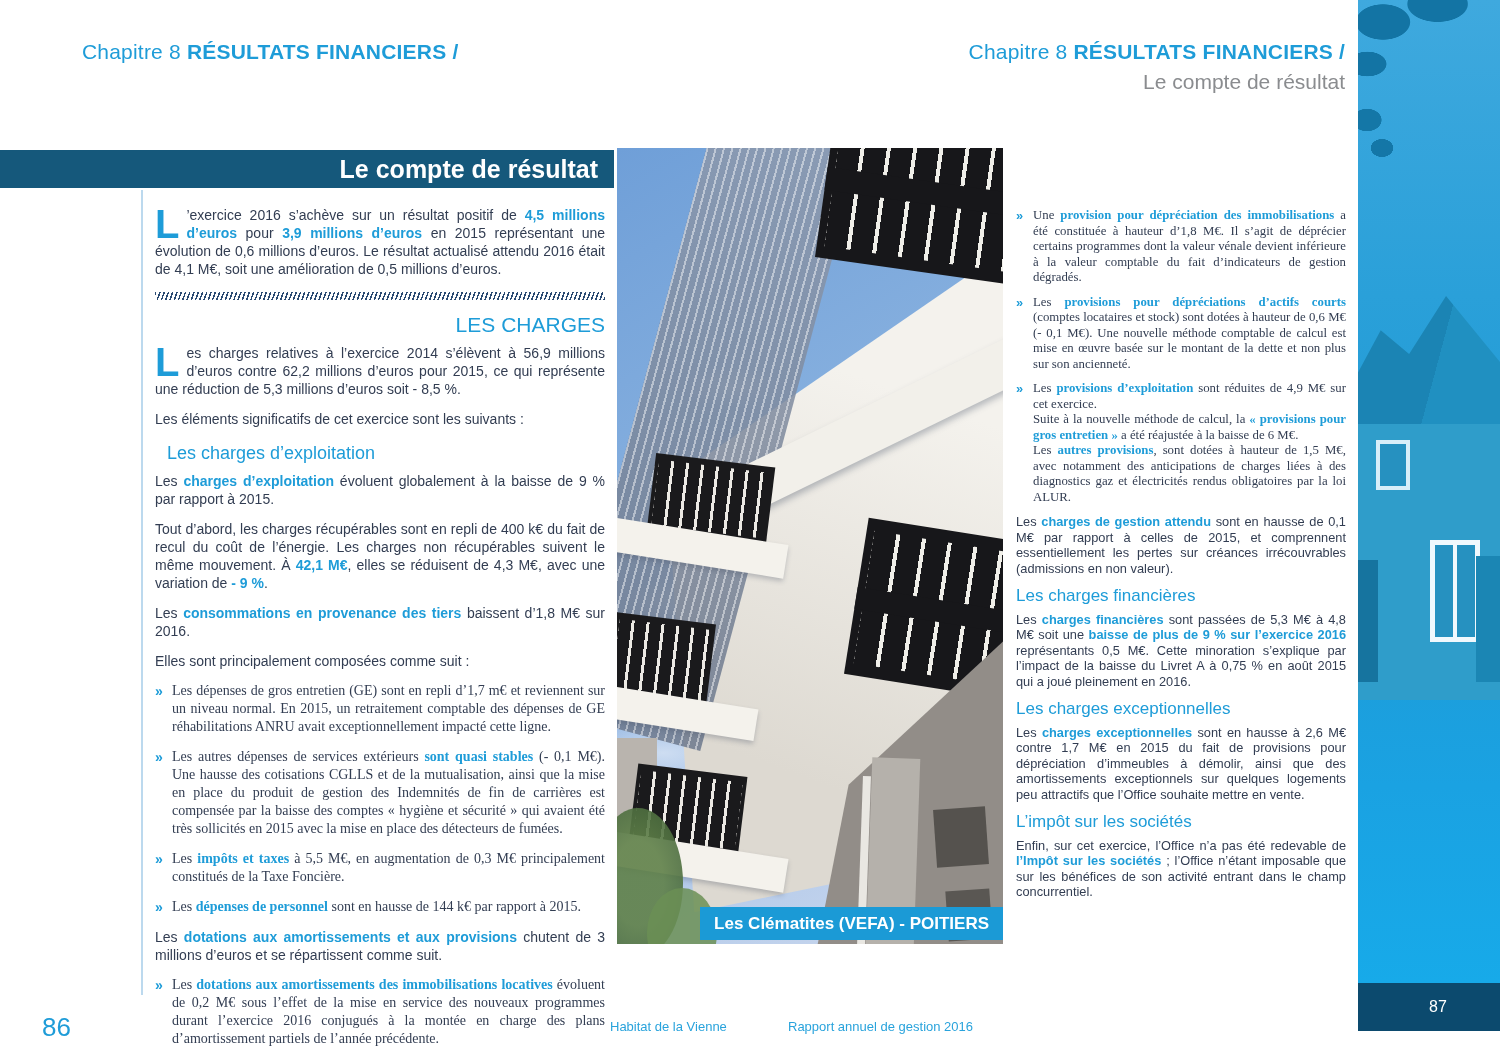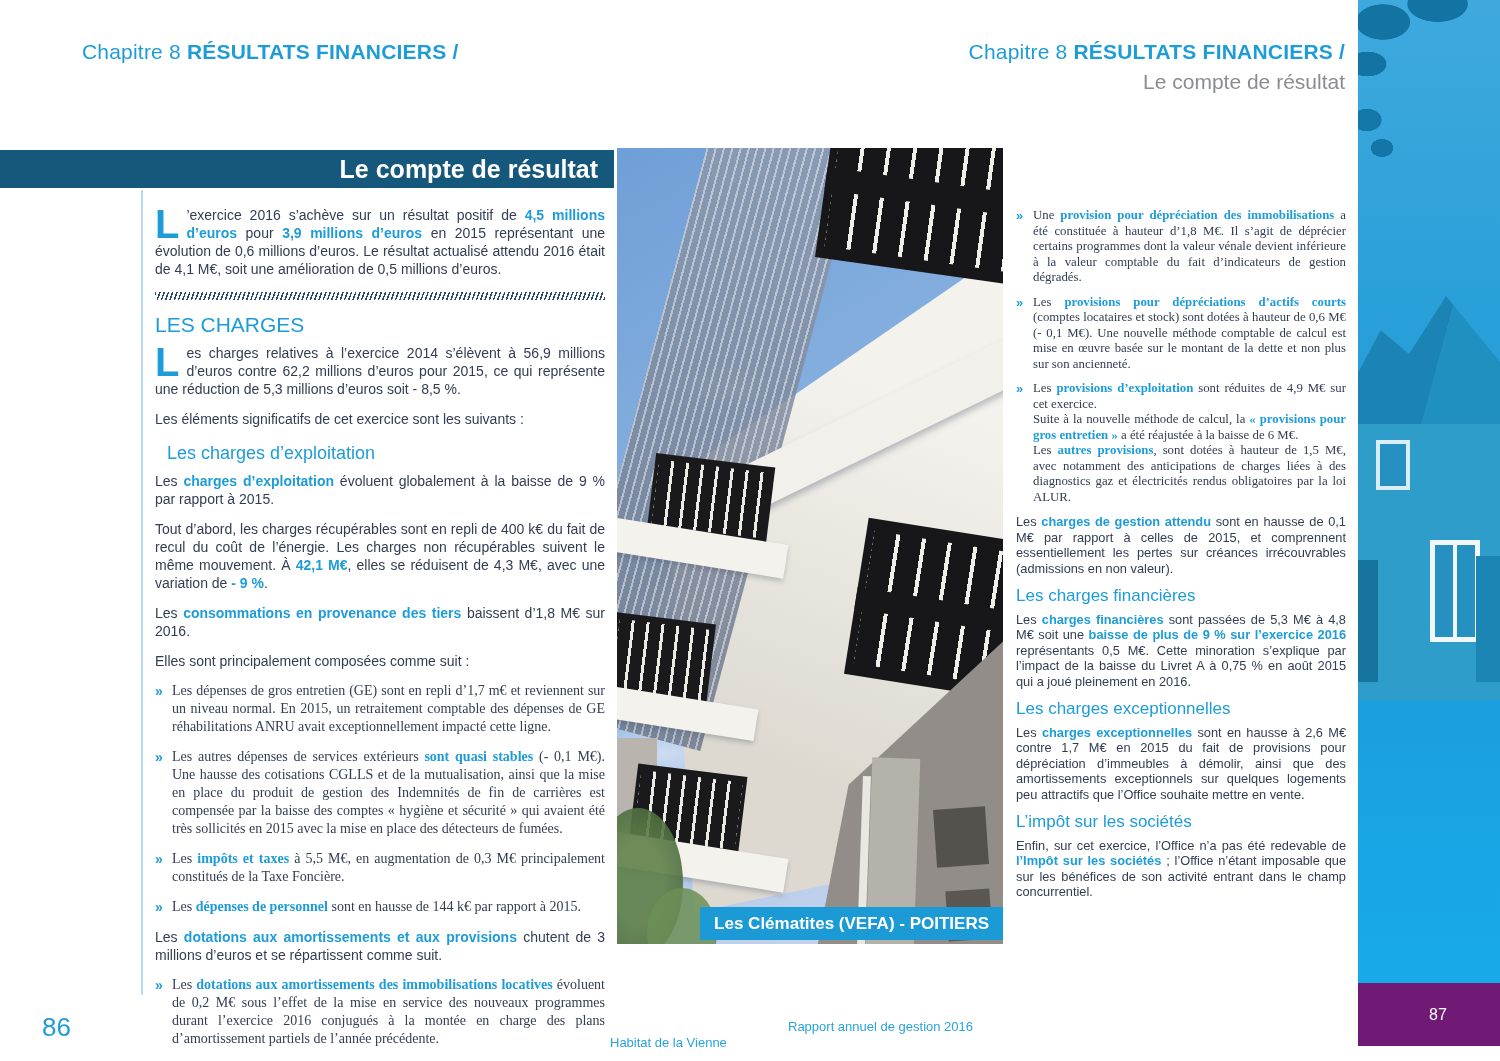--- a/index.html
+++ b/index.html
@@ -22,21 +22,21 @@
   
   .vrule{left:141px;top:190px;width:2px;height:805px;background:#bcd9ee;}
 
   
   .col{line-height:18px;text-align:justify;}
   .col-left{left:155px;top:206px;width:450px;font-size:14px;}
   .col-right{left:1016px;top:208px;width:330px;font-size:12.8px;line-height:15.5px;}
   .col p{margin:0 0 12px;}
   .col-right p{margin:0 0 9px;}
   .acc{color:#1e9cd8;font-weight:bold;}
-  .h-main{color:#1e9cd8;font-size:21px;font-weight:normal;margin:4px 0 10px;text-align:left;}
+  .h-main{color:#1e9cd8;font-size:21px;font-weight:normal;margin:4px 0 10px;text-align:right;}
   .h-sub{color:#1e9cd8;font-size:18px;font-weight:normal;margin:16px 12px 10px;text-align:left;}
   .col-right .h-sub{margin:12px 0 8px;font-size:17px;}
   .dropcap{float:left;font-size:40px;line-height:33px;font-weight:bold;color:#1e9cd8;padding:2px 7px 0 0;}
   .hatch{height:8px;margin:14px 0 16px;
          background:repeating-linear-gradient(110deg,#2a4a72 0 1.5px,rgba(255,255,255,0) 1.5px 4px);}
   .bullet{display:flex;margin:0 0 12px;}
   .col-right .bullet{margin:0 0 9px;}
   .bullet .mk{color:#1e9cd8;font-weight:bold;flex:0 0 17px;}
   .bullet .bt{flex:1;text-align:justify;font-family:Liberation Serif, serif;}
 
@@ -98,23 +98,23 @@
       clip-path:polygon(0 58%,16% 26%,36% 44%,62% 0,100% 50%,100% 100%,0 100%);}
   .s-wall{position:absolute;left:0;top:424px;width:142px;height:276px;background:#2f9dca;}
   .s-attic{position:absolute;left:18px;top:440px;width:26px;height:42px;background:#2691c0;border:4px solid #d8eef9;}
   .s-win{position:absolute;left:72px;top:540px;width:40px;height:92px;background:#2691c0;border:5px solid #f0f8fd;}
   .s-win:after{content:"";position:absolute;left:46%;top:0;width:4px;height:100%;background:#f0f8fd;}
   .s-door{position:absolute;left:0;top:560px;width:20px;height:122px;background:#16749f;}
   .s-garage{position:absolute;left:118px;top:556px;width:24px;height:126px;background:#1b86b4;}
 
   
   .pg-left{left:42px;top:1012px;font-size:26px;color:#1e9cd8;}
-  .ft-brand{left:610px;top:1019px;font-size:13px;color:#29a3dc;margin-top:16px;}
+  .ft-brand{left:610px;top:1019px;font-size:13px;color:#29a3dc;}
   .ft-report{left:788px;top:1019px;font-size:13px;color:#29a3dc;}
-  .pg-box{left:1358px;top:983px;width:142px;height:63px;background:#701a75;color:#fff;
+  .pg-box{left:1358px;top:983px;width:142px;height:48px;background:#0c4a6e;color:#fff;
           font-size:16px;display:flex;align-items:center;justify-content:center;padding-left:18px;box-sizing:border-box;}
 </style>
 </head>
 <body>
 
 <div class="abs hdr hdr-left">
   <span>Chapitre 8</span><span class="bold">RÉSULTATS FINANCIERS</span><span class="bold">/</span>
 </div>
 <div class="abs hdr hdr-right">
   <span>Chapitre 8</span><span class="bold">RÉSULTATS FINANCIERS</span><span class="bold">/</span>

